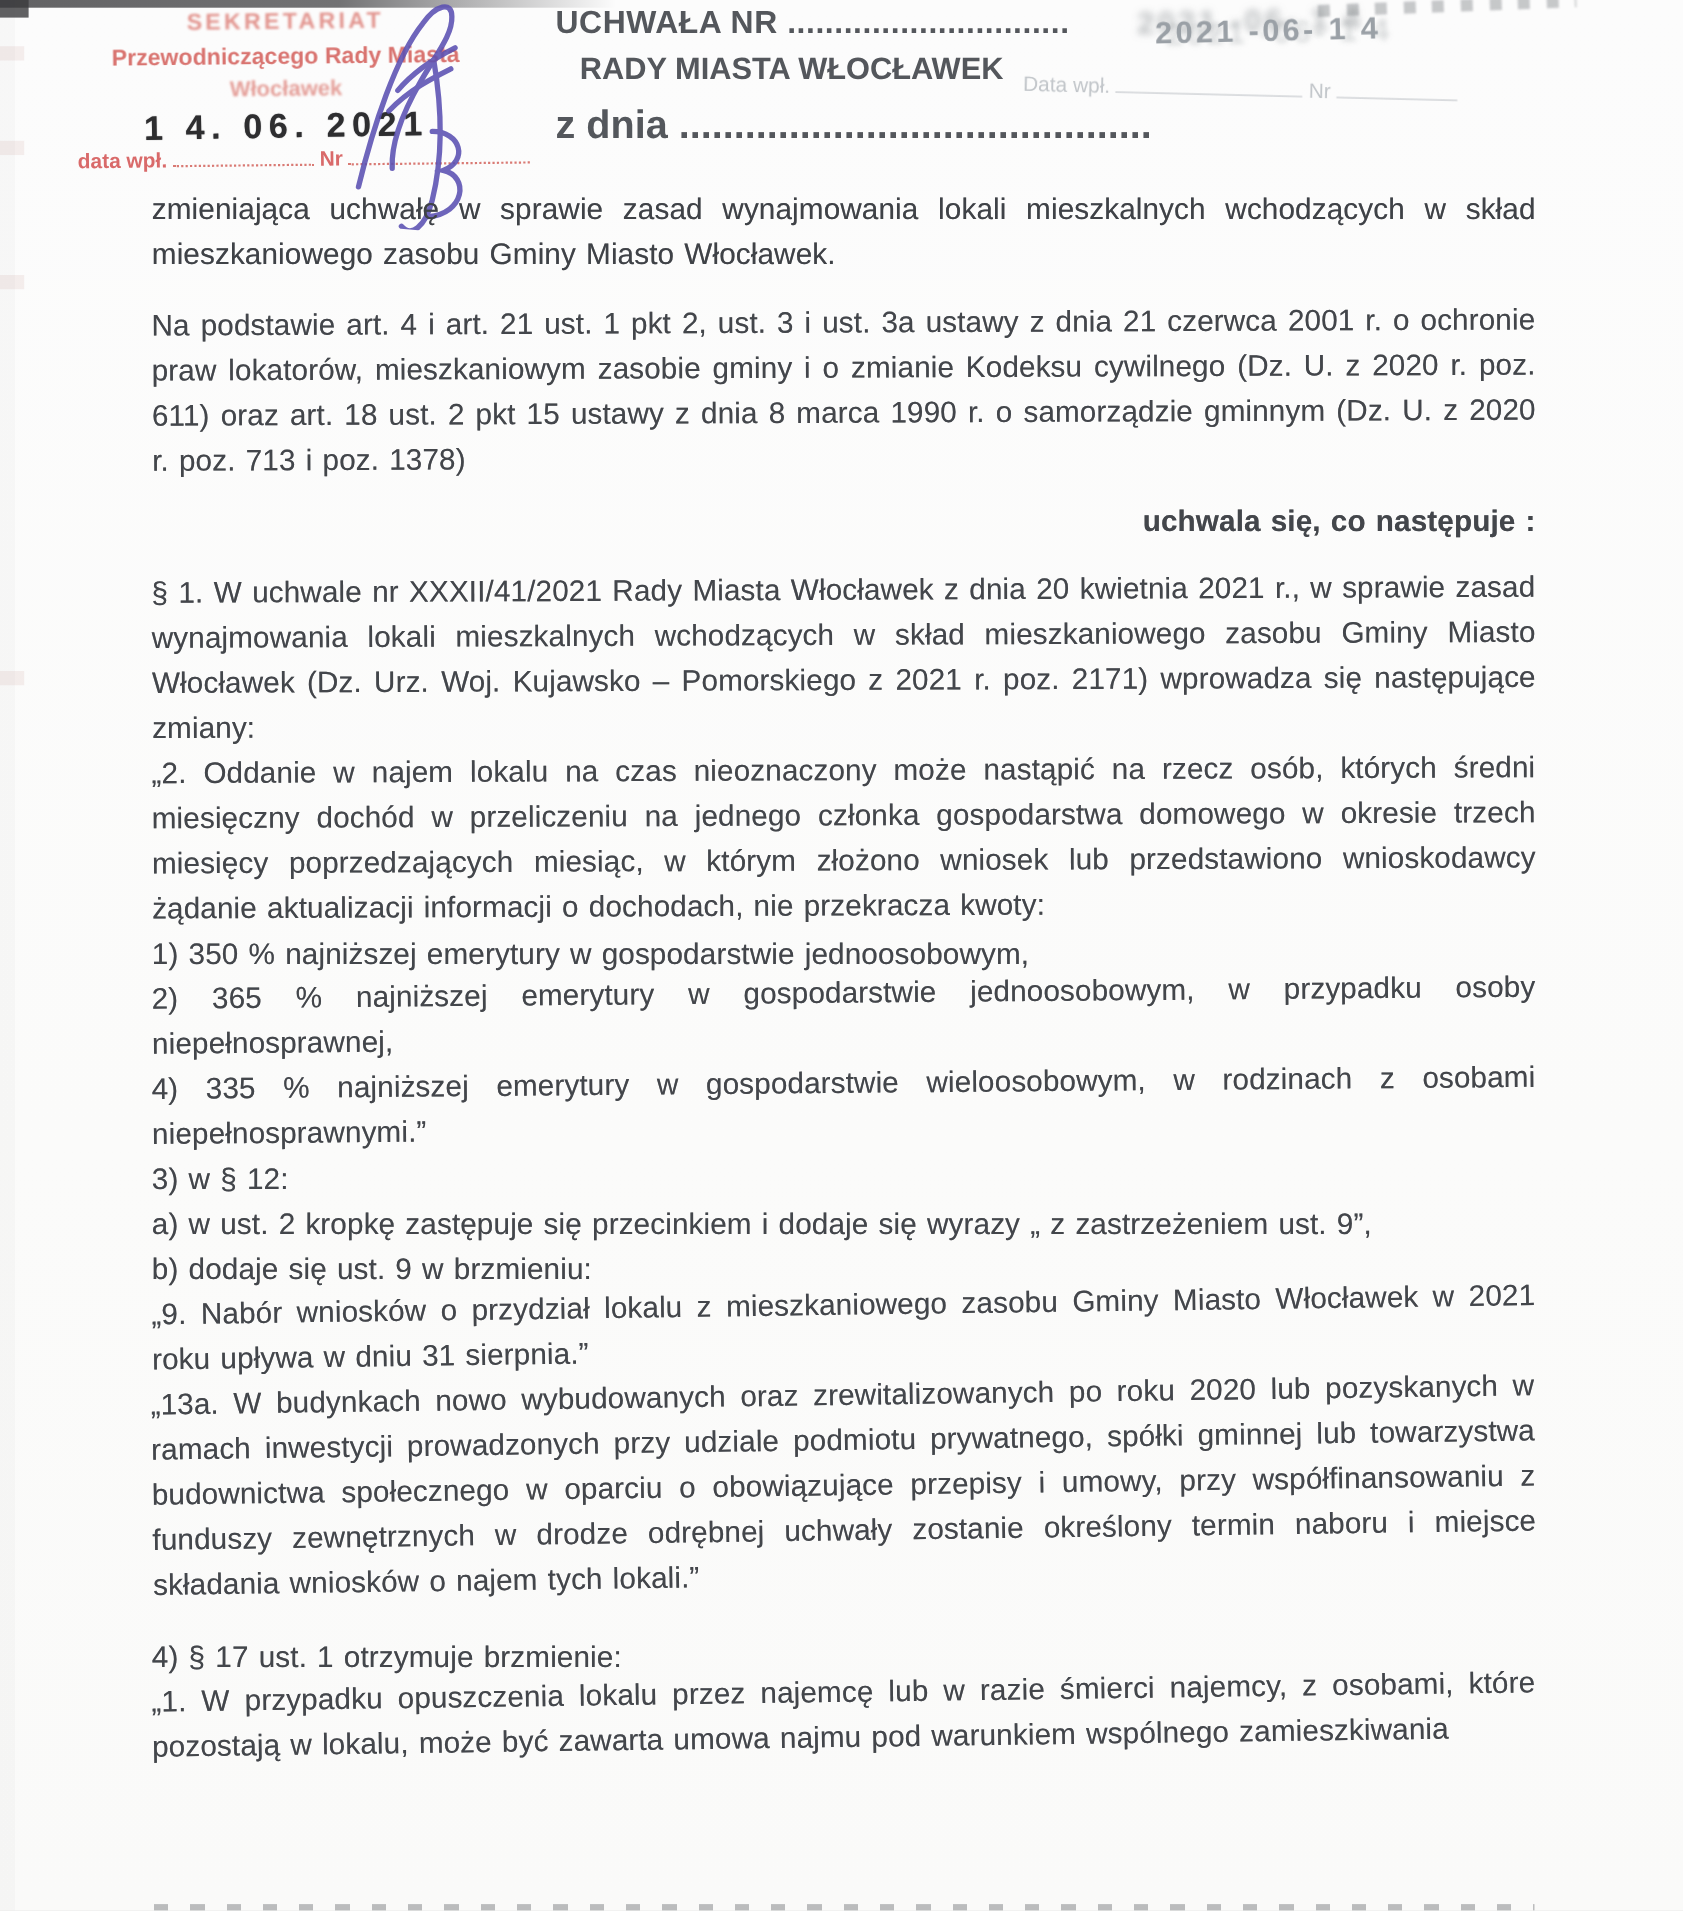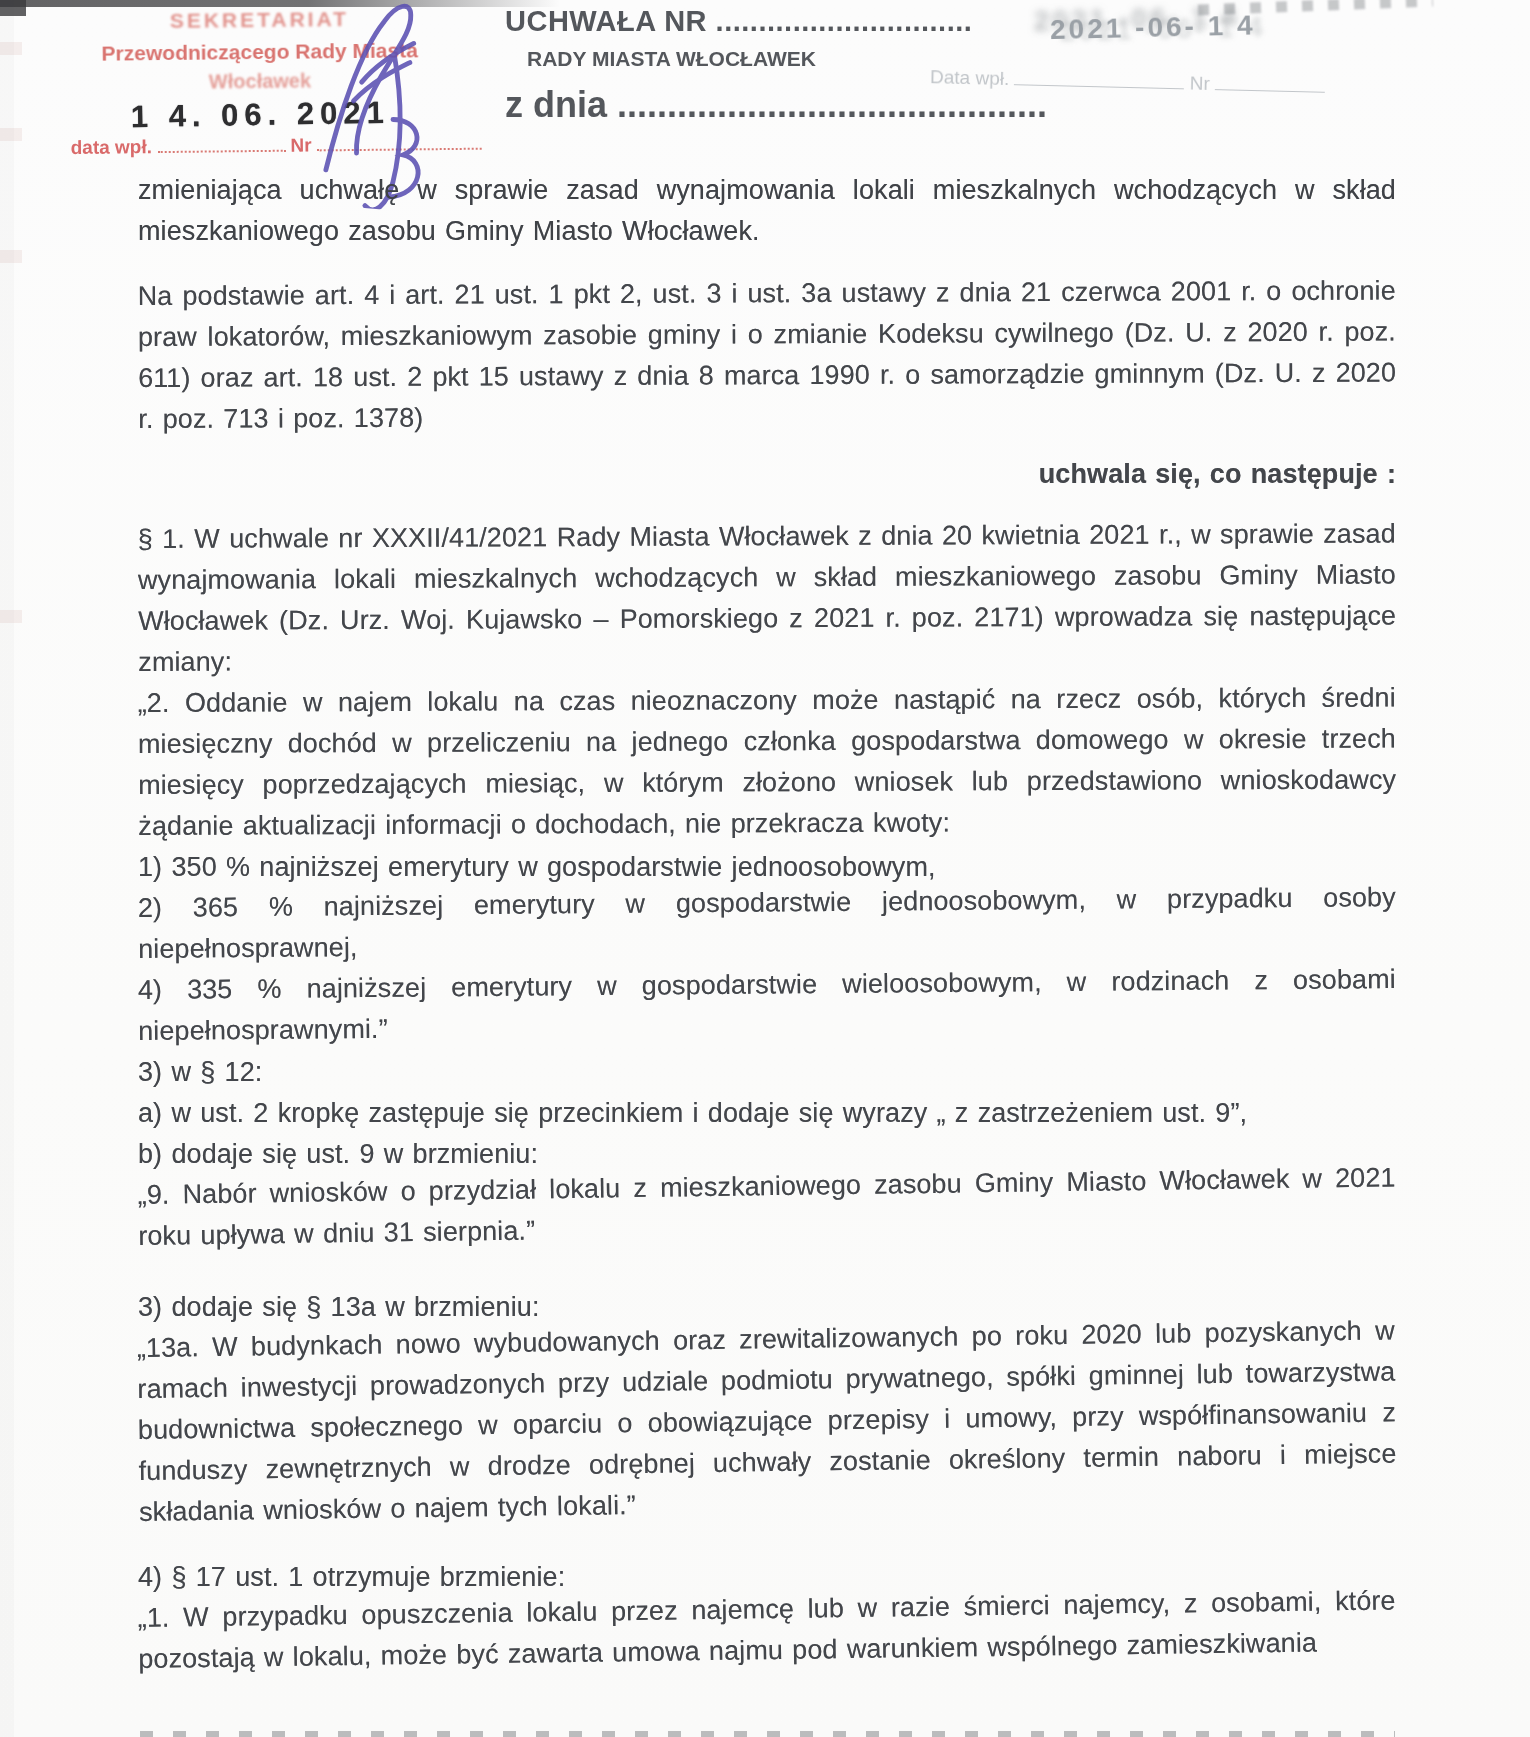--- a/index.html
+++ b/index.html
@@ -30,21 +30,21 @@
   .sl-1{font-size:21px;letter-spacing:3px;color:#e2948e;text-align:center;filter:blur(1.1px);font-weight:bold;}
   .sl-2{font-size:21px;color:#d97470;text-align:center;margin-top:8px;filter:blur(.5px);font-weight:bold;}
   .sl-3{font-size:20px;color:#e5a09a;text-align:center;margin-top:6px;filter:blur(1.2px);font-weight:bold;}
   .sl-date{font-size:31px;color:#2e2e30;font-weight:bold;letter-spacing:6px;text-align:center;margin-top:4px;
     text-shadow:0 0 1px rgba(46,46,48,.6);transform:rotate(-.4deg);}
   .sl-row{margin-top:2px;font-size:19px;color:#d96a6a;font-weight:bold;white-space:nowrap;}
   .dotline{display:inline-block;height:13px;border-bottom:2.5px dotted #d97a74;vertical-align:baseline;}
   
   .hdr{position:absolute;left:505px;top:5px;width:440px;color:#54575c;font-weight:bold;}
   .hdr-1{font-size:29px;letter-spacing:.5px;white-space:nowrap;}
-  .hdr-2{font-size:21px;margin-top:9px;padding-left:22px;white-space:nowrap;}
+  .hdr-2{font-size:28px;margin-top:9px;padding-left:22px;white-space:nowrap;}
   .hdr-3{font-size:36px;margin-top:13px;white-space:nowrap;}
   
   .stamp-right{position:absolute;left:930px;top:10px;width:480px;}
   .sr-date{font-size:28px;color:#9aa0a6;font-weight:bold;letter-spacing:3px;transform:rotate(-1.3deg);
     margin-left:120px;filter:blur(.6px);
     text-shadow:-16px -9px 7px rgba(130,134,139,.55), 10px 2px 5px rgba(150,154,158,.35);}
   .sr-row{margin-top:30px;font-size:19px;color:#c2c6ca;white-space:nowrap;transform:rotate(1.4deg);filter:blur(.4px);}
   .solidline{display:inline-block;height:12px;border-bottom:1.5px solid #c2c6ca;vertical-align:baseline;}
   
   .signature{position:absolute;left:300px;top:-12px;width:140px;height:220px;transform:rotate(5deg);}
@@ -120,19 +120,18 @@
     <p class="p center mt-sm">uchwala się, co następuje :</p>
     <p class="p mt-md r-a">§ 1.  W uchwale nr XXXII/41/2021 Rady Miasta Włocławek z dnia 20 kwietnia 2021 r., w sprawie zasad wynajmowania lokali mieszkalnych wchodzących w skład mieszkaniowego zasobu Gminy Miasto Włocławek (Dz. Urz. Woj. Kujawsko – Pomorskiego z 2021 r. poz. 2171) wprowadza się następujące zmiany:</p>
     <p class="p r-a">„2. Oddanie w najem lokalu na czas nieoznaczony może nastąpić na rzecz osób, których średni miesięczny dochód w przeliczeniu na jednego członka gospodarstwa domowego w okresie trzech miesięcy poprzedzających miesiąc, w którym złożono wniosek lub przedstawiono wnioskodawcy żądanie aktualizacji informacji o dochodach, nie przekracza kwoty:</p>
     <p class="p">1)  350 % najniższej emerytury w gospodarstwie jednoosobowym,</p>
     <p class="p r-b">2)  365 % najniższej emerytury w gospodarstwie jednoosobowym, w przypadku osoby niepełnosprawnej,</p>
     <p class="p r-b">4) 335 % najniższej emerytury w gospodarstwie wieloosobowym, w rodzinach z osobami niepełnosprawnymi.”</p>
     <p class="p">3) w § 12:</p>
     <p class="p">a) w ust. 2 kropkę zastępuje się przecinkiem i dodaje się wyrazy „ z zastrzeżeniem ust. 9”,</p>
     <p class="p">b) dodaje się ust. 9 w brzmieniu:</p>
     <p class="p r-c">„9. Nabór wniosków o przydział lokalu z mieszkaniowego zasobu Gminy Miasto Włocławek  w 2021 roku upływa w dniu 31 sierpnia.”</p>
-    <p class="p mt-lg">3) dodaje się § 13a w brzmieniu:</p>
     <p class="p r-c">„13a.  W budynkach nowo wybudowanych oraz zrewitalizowanych po roku 2020 lub pozyskanych w ramach inwestycji prowadzonych przy udziale podmiotu prywatnego, spółki gminnej lub  towarzystwa budownictwa społecznego w oparciu o obowiązujące przepisy i umowy, przy współfinansowaniu z funduszy zewnętrznych w drodze odrębnej uchwały zostanie określony termin naboru i miejsce składania wniosków o najem tych lokali.”</p>
     <p class="p mt-md">4) § 17 ust. 1 otrzymuje brzmienie:</p>
     <p class="p r-c">„1. W przypadku opuszczenia lokalu przez najemcę lub w razie śmierci najemcy, z osobami, które pozostają w lokalu, może być zawarta umowa najmu pod warunkiem wspólnego zamieszkiwania</p>
   </div>
 
 </div>
 
 </body></html>

